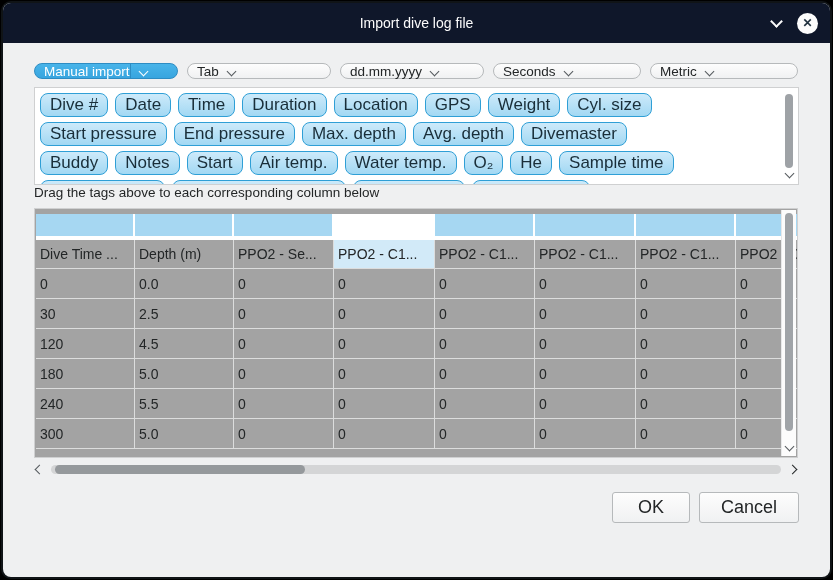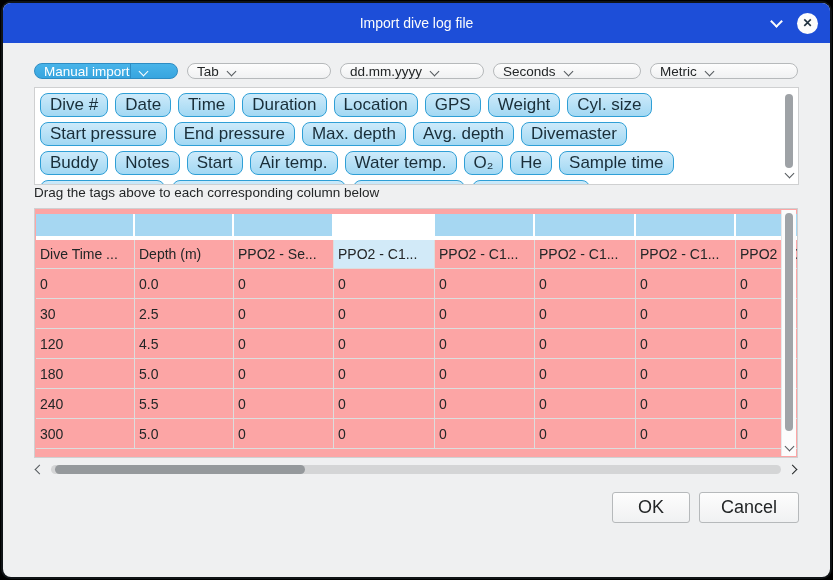--- a/index.html
+++ b/index.html
@@ -3,21 +3,21 @@
 <meta charset="utf-8">
 <style>
   * { margin:0; padding:0; box-sizing:border-box; }
   html,body { width:833px; height:580px; background:#000; overflow:hidden;
               font-family:"Liberation Sans", sans-serif; color:#232627; }
   .window { position:absolute; left:3px; top:3px; width:827px; height:574px;
             border-radius:8px; background:#eff0f1; overflow:hidden;
             box-shadow:0 0 0 2px #101417; }
 
   
-  .titlebar { height:40px; background:#1d4ed8; display:flex; align-items:center;
+  .titlebar { height:40px; background:#0f172a; display:flex; align-items:center;
               justify-content:center; position:relative; }
   .title { color:#fcfcfc; font-size:14px; }
   .titlebar-right { position:absolute; right:12px; top:0; height:100%;
                     display:flex; align-items:center; gap:16px; }
   .chev { display:inline-block; width:7px; height:7px;
           border-right:1.6px solid #54595d; border-bottom:1.6px solid #54595d;
           transform:rotate(45deg); }
   .chev.white { border-color:#fcfcfc; }
   .chev.big { width:9px; height:9px; border-width:2px; margin-top:-4px; }
   .chev.left  { transform:rotate(135deg); }
@@ -51,21 +51,21 @@
          color:#192e39; font-size:17px; white-space:nowrap; cursor:grab; }
   .vscroll-tags { position:absolute; top:2px; right:3px; bottom:2px; width:12px; }
   .vscroll-tags .thumb { position:absolute; top:4px; left:2px; width:8px; height:74px;
                          border-radius:4px; background:#9ea2a6; }
   .vscroll-tags .arrow { position:absolute; bottom:5px; left:3px; }
 
   .instruction { margin-top:0; font-size:13.5px; }
 
   
   .table-outer { margin-top:8px; position:relative; width:764px; height:250px;
-                 background:#fca5a5; border:1px solid #cfd0d1; overflow:hidden; }
+                 background:#a3a3a3; border:1px solid #cfd0d1; overflow:hidden; }
   table { position:absolute; left:1px; top:5px; border-collapse:separate;
           border-spacing:0; table-layout:fixed; width:820px; font-size:14px; }
   td.drop { height:26px; background:#a6d7f2; border-right:2px solid #fff;
             border-bottom:4px solid #fff; }
   td.drop.active { background:#fff; }
   td.head { height:29px; padding:0 4px; border-right:1px solid #dcdddd;
             border-bottom:1px solid #dcdddd; white-space:nowrap; overflow:hidden; }
   td.head.hl { background:#d2eaf8; }
   td.cell { height:30px; padding:0 4px; border-right:1px solid #dcdddd;
             border-bottom:1px solid #dcdddd; white-space:nowrap; overflow:hidden; }

